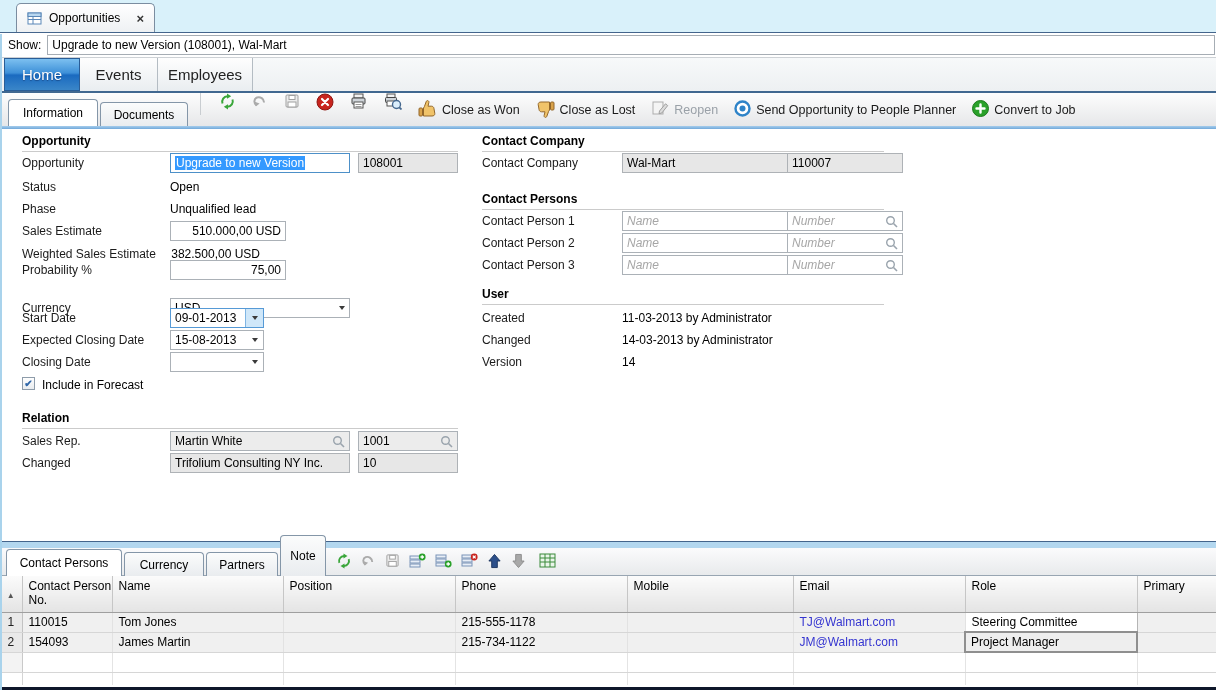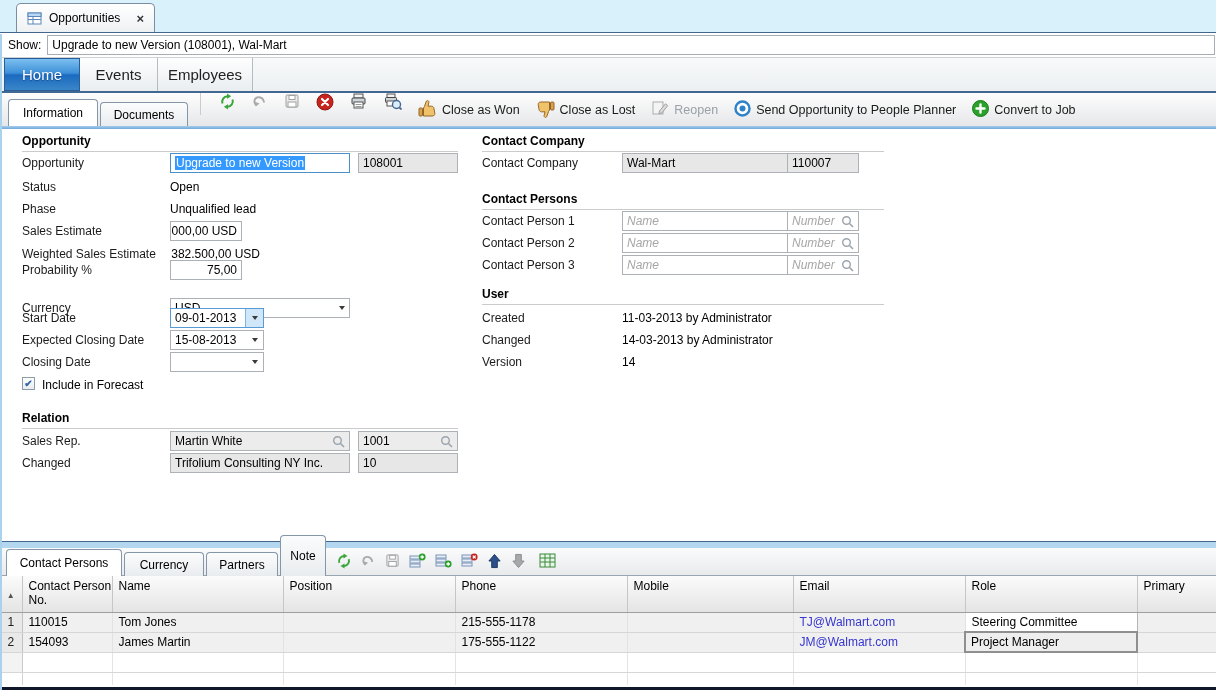--- a/index.html
+++ b/index.html
@@ -49,21 +49,21 @@
   .sec-title{position:absolute;font-weight:bold;border-bottom:1px solid #cbcbcb;padding-bottom:3px;}
   .t-left{left:22px;width:436px;}
   .t-right{left:482px;width:402px;}
   .frow{position:absolute;height:20px;}
   .lrow{left:22px;width:436px;}
   .rrow{left:482px;width:402px;}
   .lbl{position:absolute;left:0;top:3px;color:#1b1b1b;white-space:nowrap;}
   .p148{left:148px;}.p336{left:336px;}.p110{left:100px;margin-left:40px;}.p305{left:305px;}
   .box{position:absolute;top:0;height:20px;box-sizing:border-box;border:1px solid #abb1b7;background:#fff;
     display:flex;align-items:center;padding:0 4px;overflow:hidden;white-space:nowrap;}
-  .w180{width:180px;}.w100{width:100px;}.w94{width:72px;}.w185{width:185px;}
+  .w180{width:180px;}.w100{width:100px;}.w94{width:116px;}.w185{width:185px;}
   .ro{background:#e7e7e7;border-color:#aeb2b6;}
   .srch{background:#ececec;}
   .numend{justify-content:flex-end;}
   .textval{position:absolute;top:3px;white-space:nowrap;}
   .tright{text-align:right;}
   .focusbox{border-color:#4d90c8;}
   .selspan{background:#3399ff;color:#fff;padding:0 1px;}
   .arrow-dn{width:0;height:0;border-left:3.5px solid transparent;border-right:3.5px solid transparent;
     border-top:4px solid #3a3a3a;margin-left:auto;}
   .combo{cursor:default;}
@@ -592,21 +592,21 @@
         <td></td>
         <td class="email">TJ@Walmart.com</td>
         <td class="role">Steering Committee</td>
         <td></td>
       </tr>
       <tr>
         <td class="rownum">2</td>
         <td>154093</td>
         <td>James Martin</td>
         <td></td>
-        <td>175-555-1122</td>
+        <td>215-734-1122</td>
         <td></td>
         <td class="email">JM@Walmart.com</td>
         <td class="role focused">Project Manager</td>
         <td></td>
       </tr>
       <tr class="empty">
         <td class="rownum"></td>
             <td></td>
             <td></td>
         <td></td>

